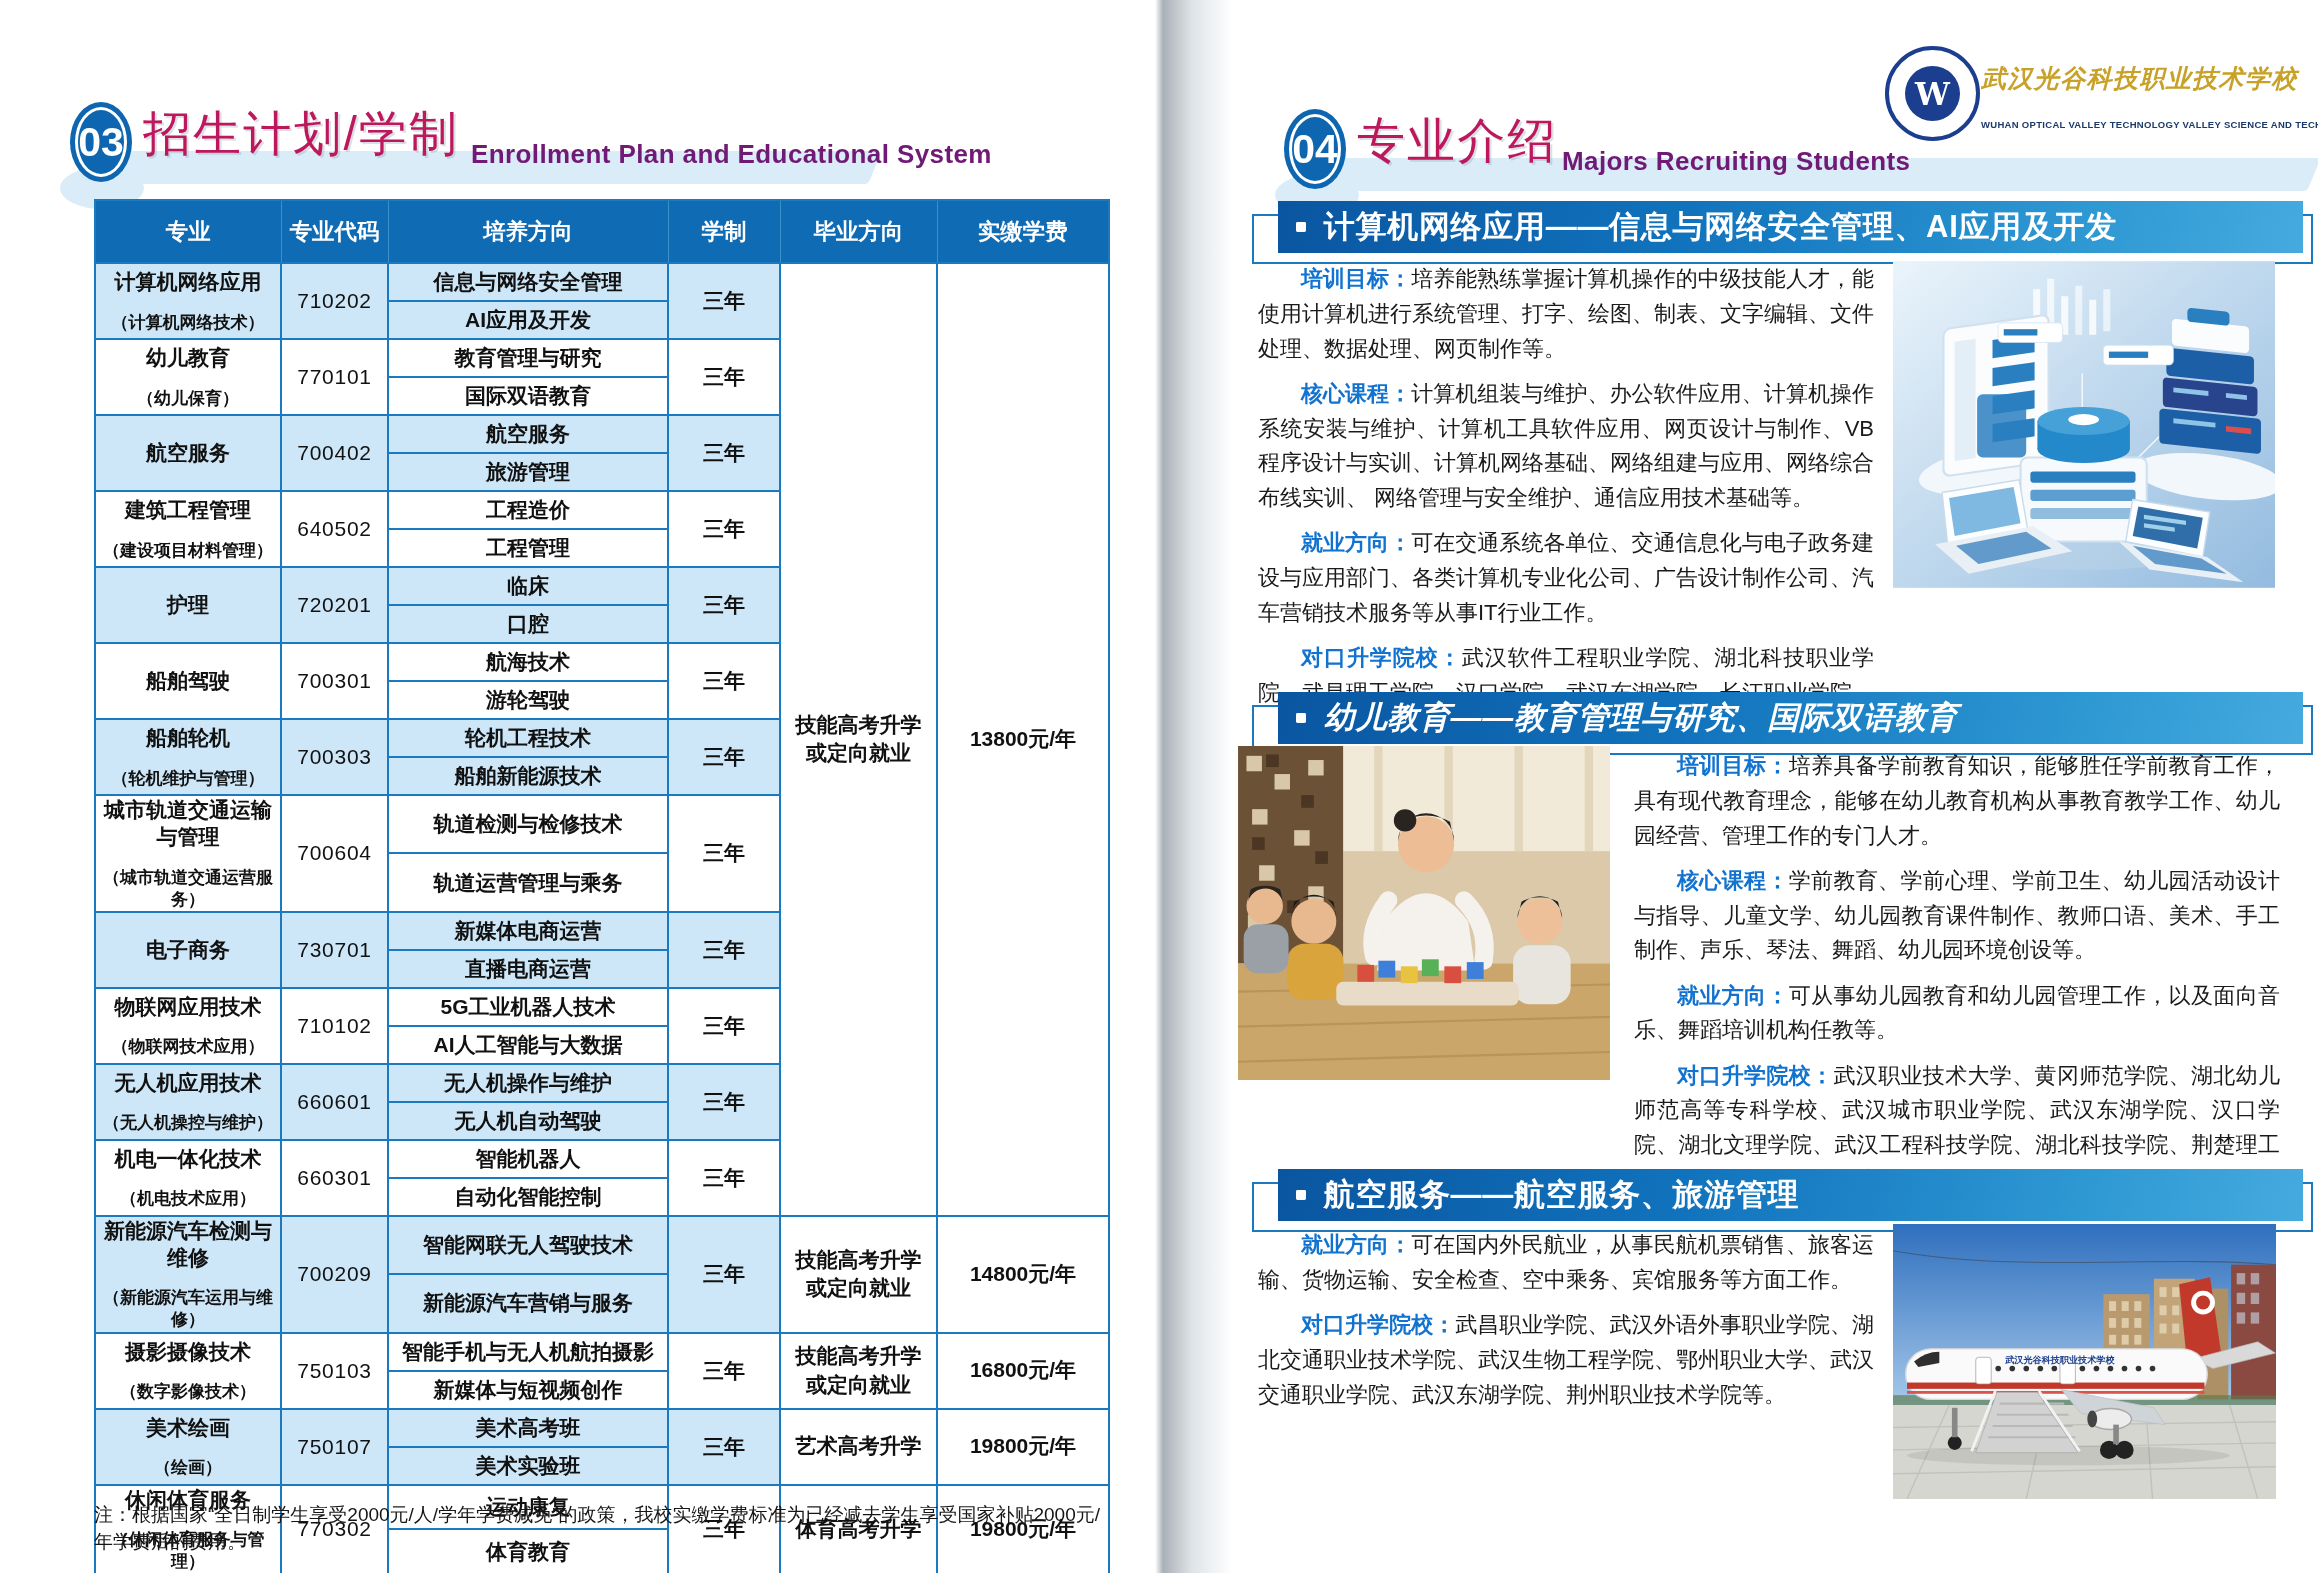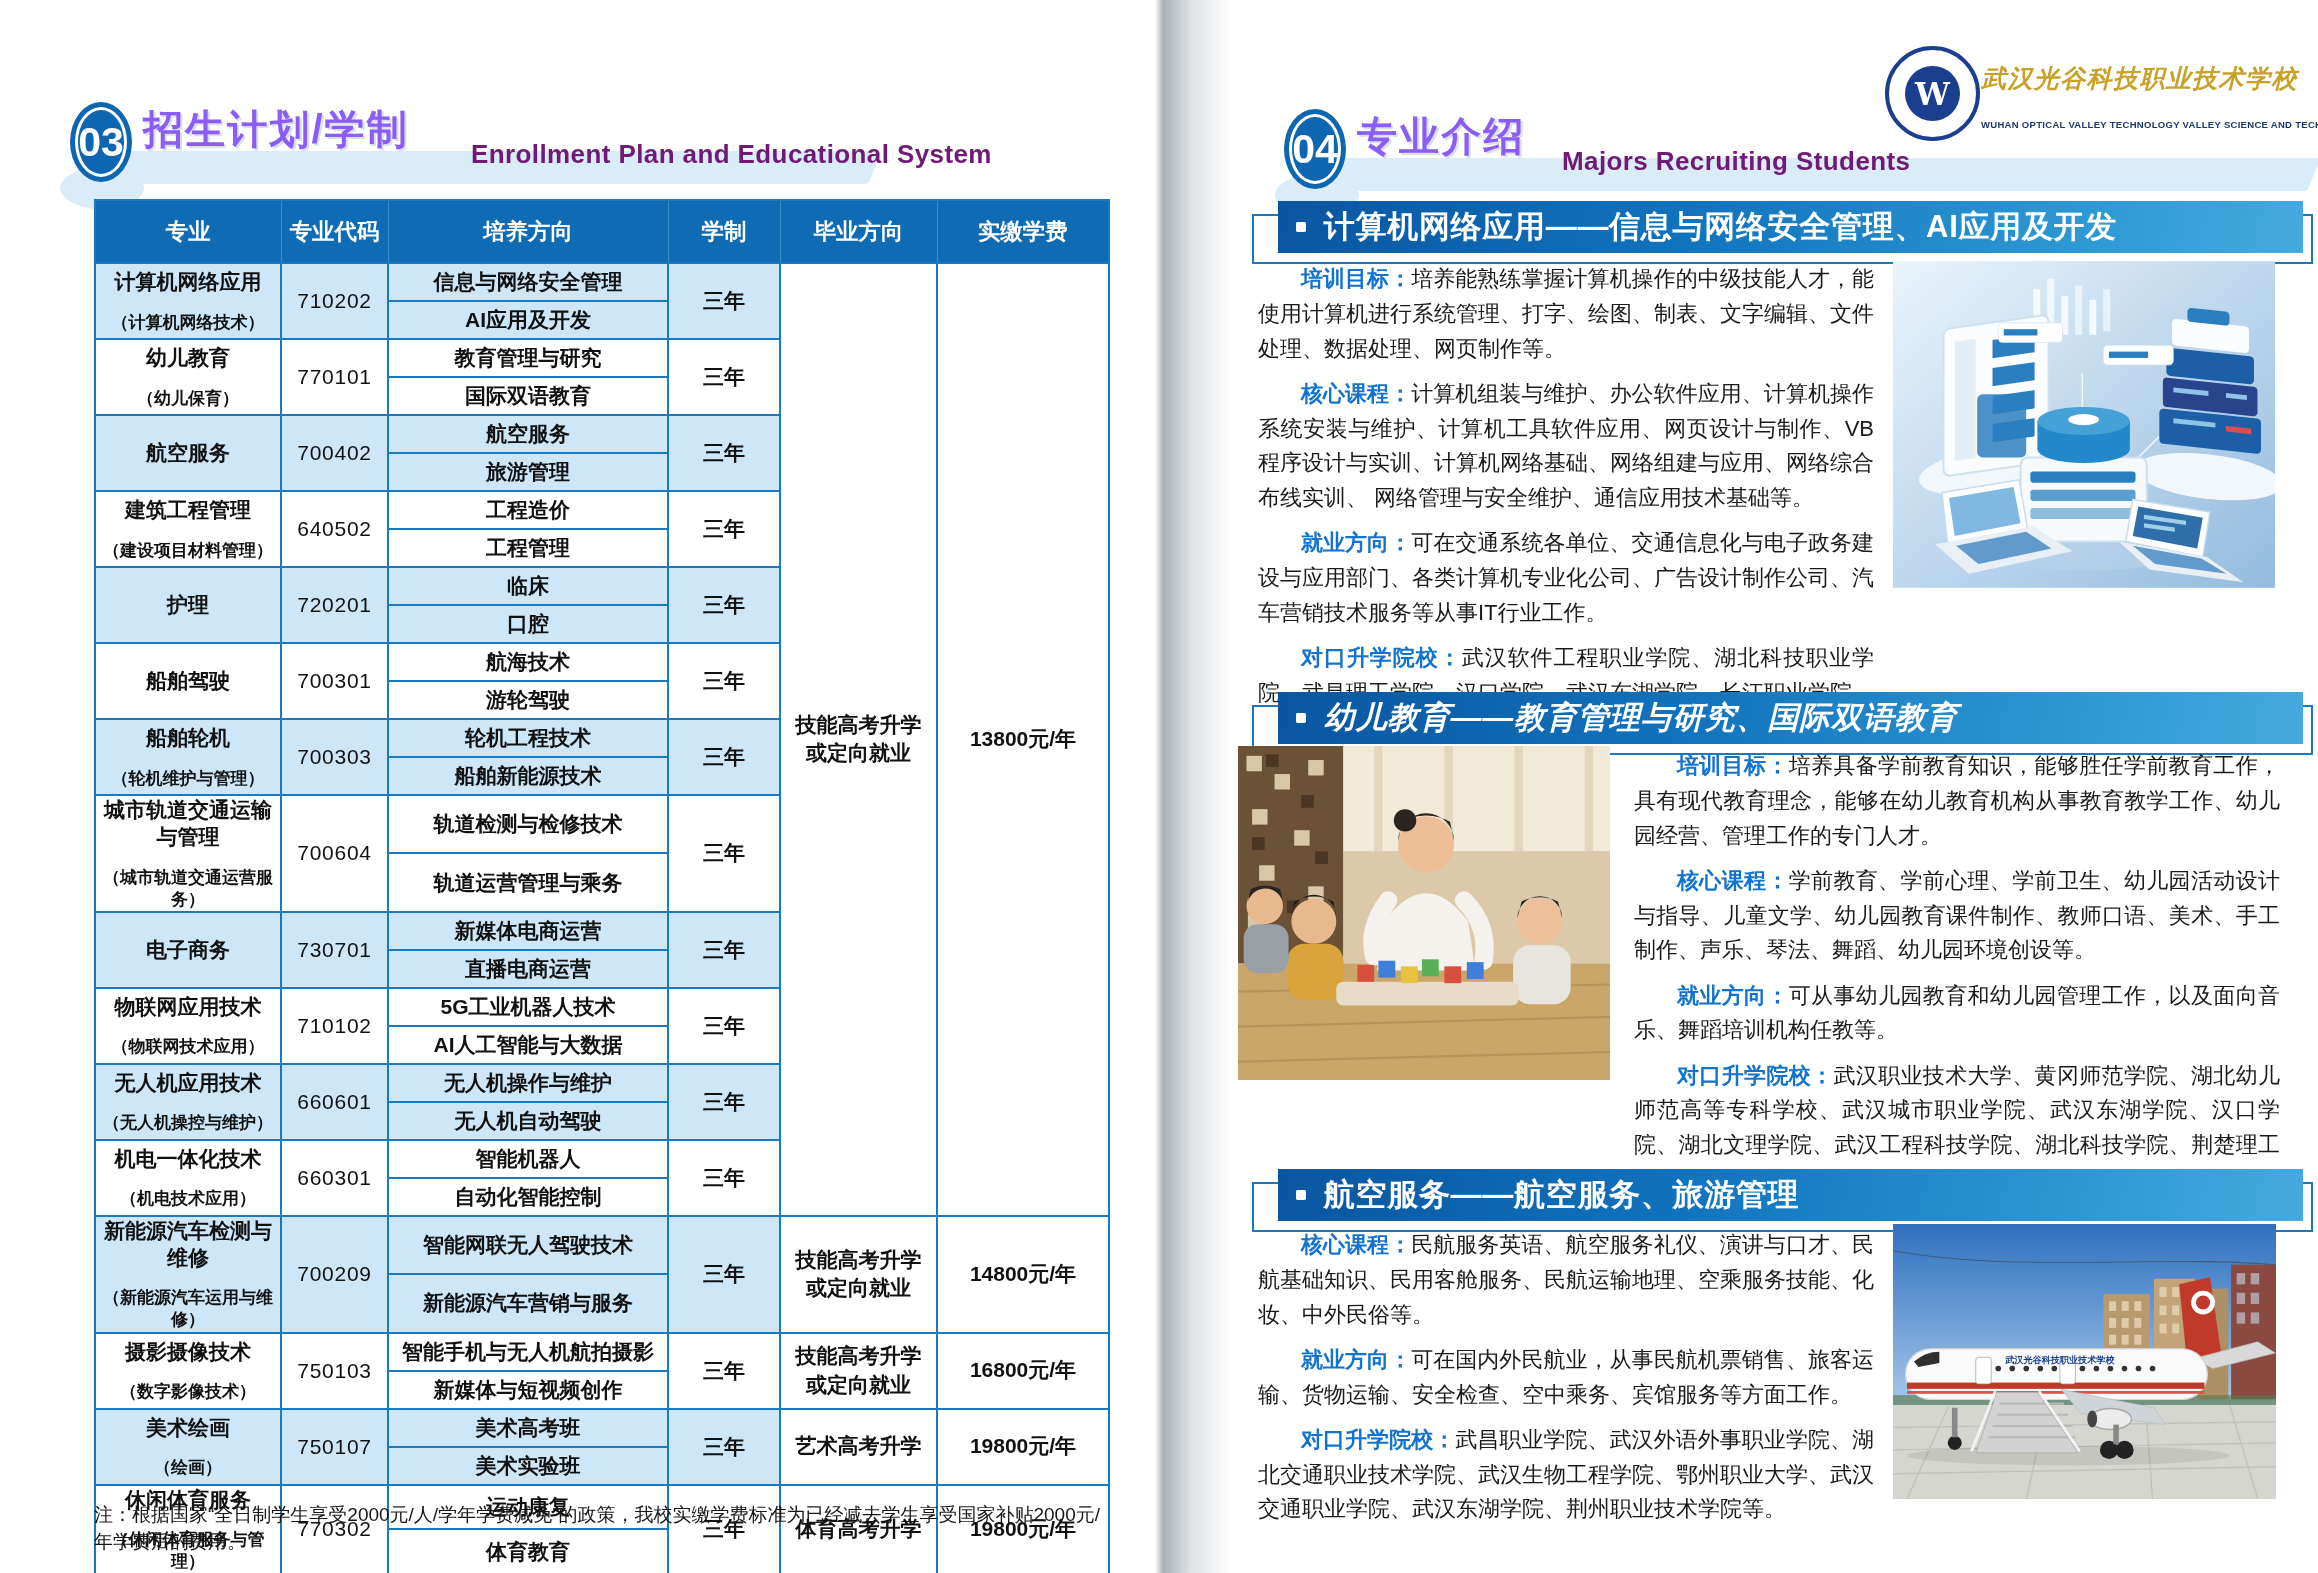--- a/index.html
+++ b/index.html
@@ -25,21 +25,21 @@
   .num-badge{
     position:absolute;width:62px;height:80px;border-radius:50%;
     background:#0d66af;display:flex;align-items:center;justify-content:center;
     color:#fff;font-size:41px;font-weight:800;z-index:3;
   }
   .num-badge::before{
     content:"";position:absolute;inset:4.9px;border:3.5px solid #fff;border-radius:50%;
   }
   .num-badge span{position:relative;z-index:1;}
   .page-title{
-    position:absolute;font-size:40px;font-weight:700;color:#8b5cf6;
+    position:absolute;font-size:48px;font-weight:400;color:#be185d;
     letter-spacing:2.1px;z-index:2;text-shadow:2.1px 2.1px 0 rgba(150,165,180,.35);
     white-space:nowrap;
   }
   .page-subtitle{
     position:absolute;font-size:26px;font-weight:600;color:#701a75;
     z-index:2;white-space:nowrap;letter-spacing:0.4px;
   }
   
   table.enroll{
     position:absolute;left:94px;top:199px;width:1015px;
@@ -539,21 +539,20 @@
       <div class="para"><span class="plabel">对口升学院校：</span>武汉职业技术大学、黄冈师范学院、湖北幼儿师范高等专科学校、武汉城市职业学院、武汉东湖学院、汉口学院、湖北文理学院、武汉工程科技学院、湖北科技学院、荆楚理工学院、荆州职业技术学院等。</div>
     </div>
 
   <div class="banner-wrap" style="left:1238px;top:1169px;">
     <div class="banner">
       <span class="bullet"></span>
       <span id="banner-text-2">航空服务——航空服务、旅游管理</span>
     </div>
   </div>
   <div class="sect-text" id="section-paras-2" style="left:1258px;top:1228px;width:616px;">
-      <div class="para"><span class="plabel">核心课程：</span>民航服务英语、航空服务礼仪、演讲与口才、民航基础知识、民用客舱服务、民航运输地理、空乘服务技能、化妆、中外民俗等。</div>
       <div class="para"><span class="plabel">就业方向：</span>可在国内外民航业，从事民航机票销售、旅客运输、货物运输、安全检查、空中乘务、宾馆服务等方面工作。</div>
       <div class="para"><span class="plabel">对口升学院校：</span>武昌职业学院、武汉外语外事职业学院、湖北交通职业技术学院、武汉生物工程学院、鄂州职业大学、武汉交通职业学院、武汉东湖学院、荆州职业技术学院等。</div>
     </div>
 
   <svg class="sect-img" style="left:1893px;top:1224px;" width="383" height="275" viewBox="0 0 546 392" xmlns="http://www.w3.org/2000/svg">
     <defs>
       <linearGradient id="sky" x1="0" y1="0" x2="0" y2="1">
         <stop offset="0" stop-color="#2f6fbe"></stop>
           <stop offset="1" stop-color="#a6c9ea"></stop>
       </linearGradient>

